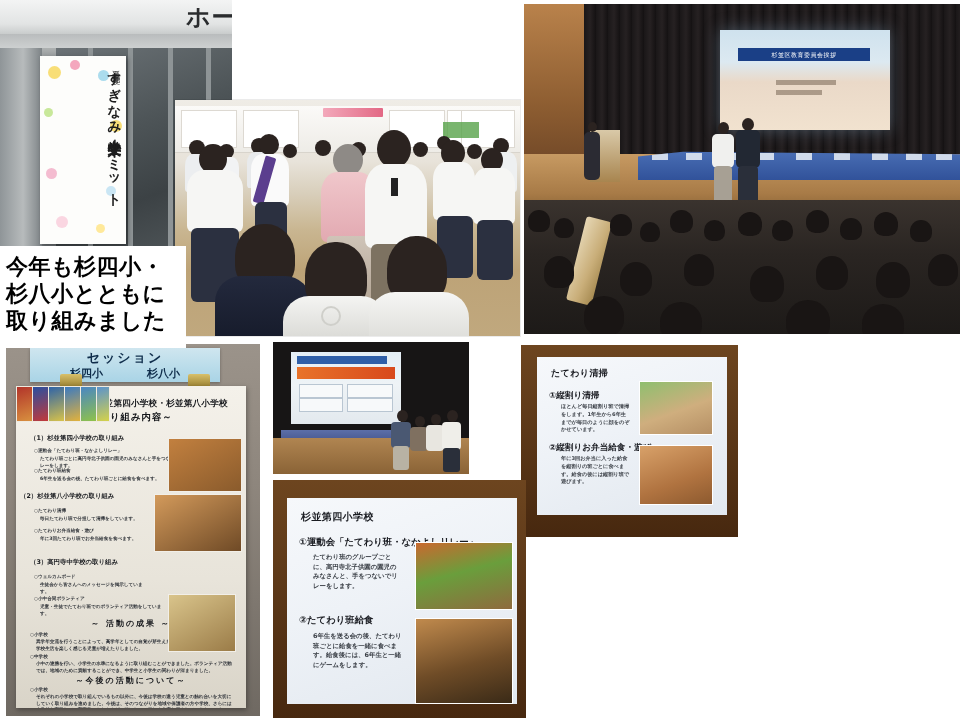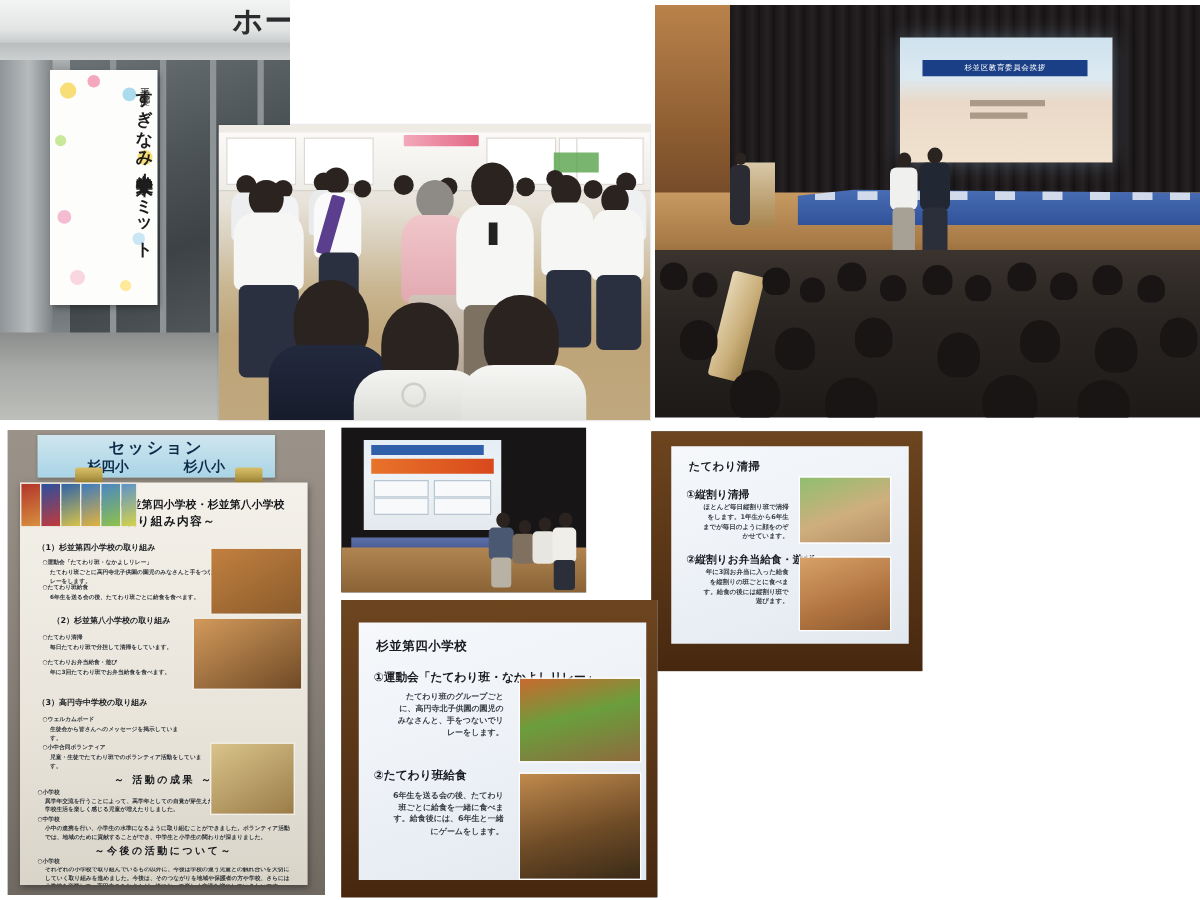--- a/index.html
+++ b/index.html
@@ -252,21 +252,21 @@
   
   .slide{position:absolute;overflow:hidden;}
   .slide .frame{position:absolute;inset:0;background:#2c2a28;}
   .slide .wood{position:absolute;inset:0;background:linear-gradient(180deg,#6d451f,#47280f);}
   .slide .board{
     position:absolute;
     background:linear-gradient(160deg,#f6f8fb 0%,#eef2f7 45%,#e2e8ef 100%);
   }
   .slide .s-ttl{position:absolute;font-weight:700;color:#1a1c22;}
   .slide .s-item{position:absolute;font-weight:700;color:#1a1c22;}
-  .slide .s-body{position:absolute;font-weight:700;color:#3a3f46;line-height:1.5;text-align:right;}
+  .slide .s-body{position:absolute;font-weight:700;color:#3a3f46;line-height:1.5;}
   .slide .s-ph{position:absolute;border:1px solid #ffffff;overflow:hidden;}
 
   #p-s8{left:521px;top:345px;width:217px;height:192px;z-index:30;}
   #p-s8 .board{left:16px;top:12px;width:190px;height:158px;}
   #p-s8 .s-ttl{left:30px;top:22px;font-size:9px;letter-spacing:.4px;}
   #p-s8 .i1{left:28px;top:45px;font-size:8.6px;}
   #p-s8 .b1{left:40px;top:58px;width:70px;font-size:5.2px;}
   #p-s8 .i2{left:28px;top:97px;font-size:8.6px;}
   #p-s8 .b2{left:40px;top:110px;width:70px;font-size:5.2px;}
   #p-s8 .ph1{left:118px;top:36px;width:72px;height:52px;
@@ -501,21 +501,21 @@
       <div class="sheet">
         <div class="ttl">高円寺中学校・杉並第四小学校・杉並第八小学校</div>
         <div class="sub">～取り組み内容～</div>
 
         <div class="h" style="left:14px;top:48px">（1）杉並第四小学校の取り組み</div>
         <div class="b" style="left:18px;top:62px;width:150px">○運動会「たてわり班・なかよしリレー」</div>
         <div class="b" style="left:24px;top:70px;width:146px">たてわり班ごとに高円寺北子供園の園児のみなさんと手をつないでリレーをします。</div>
         <div class="b" style="left:18px;top:82px;width:120px">○たてわり班給食</div>
         <div class="b" style="left:24px;top:90px;width:142px">6年生を送る会の後、たてわり班ごとに給食を食べます。</div>
 
-        <div class="h" style="left:26px;top:106px">（2）杉並第八小学校の取り組み</div>
+        <div class="h" style="left:4px;top:106px">（2）杉並第八小学校の取り組み</div>
         <div class="b" style="left:18px;top:122px;width:120px">○たてわり清掃</div>
         <div class="b" style="left:24px;top:130px;width:116px">毎日たてわり班で分担して清掃をしています。</div>
         <div class="b" style="left:18px;top:142px;width:124px">○たてわりお弁当給食・遊び</div>
         <div class="b" style="left:24px;top:150px;width:112px">年に3回たてわり班でお弁当給食を食べます。</div>
 
         <div class="h" style="left:14px;top:172px">（3）高円寺中学校の取り組み</div>
         <div class="b" style="left:18px;top:188px;width:110px">○ウェルカムボード</div>
         <div class="b" style="left:24px;top:196px;width:108px">生徒会から皆さんへのメッセージを掲示しています。</div>
         <div class="b" style="left:18px;top:210px;width:112px">○小中合同ボランティア</div>
         <div class="b" style="left:24px;top:218px;width:128px">児童・生徒でたてわり班でのボランティア活動をしています。</div>
@@ -599,14 +599,17 @@
       <div class="s-body b1">たてわり班のグループごとに、高円寺北子供園の園児のみなさんと、手をつないでリレーをします。</div>
       <div class="s-item i2">②たてわり班給食</div>
       <div class="s-body b2">6年生を送る会の後、たてわり班ごとに給食を一緒に食べます。給食後には、6年生と一緒にゲームをします。</div>
       <div class="s-ph ph1"></div>
       <div class="s-ph ph2"></div>
     </div>
   </div>
 
 
 
+  <div class="caption" id="cap-year">今年も杉四小・
+杉八小とともに
+取り組みました</div>
 
 </div>
 
 </body></html>

